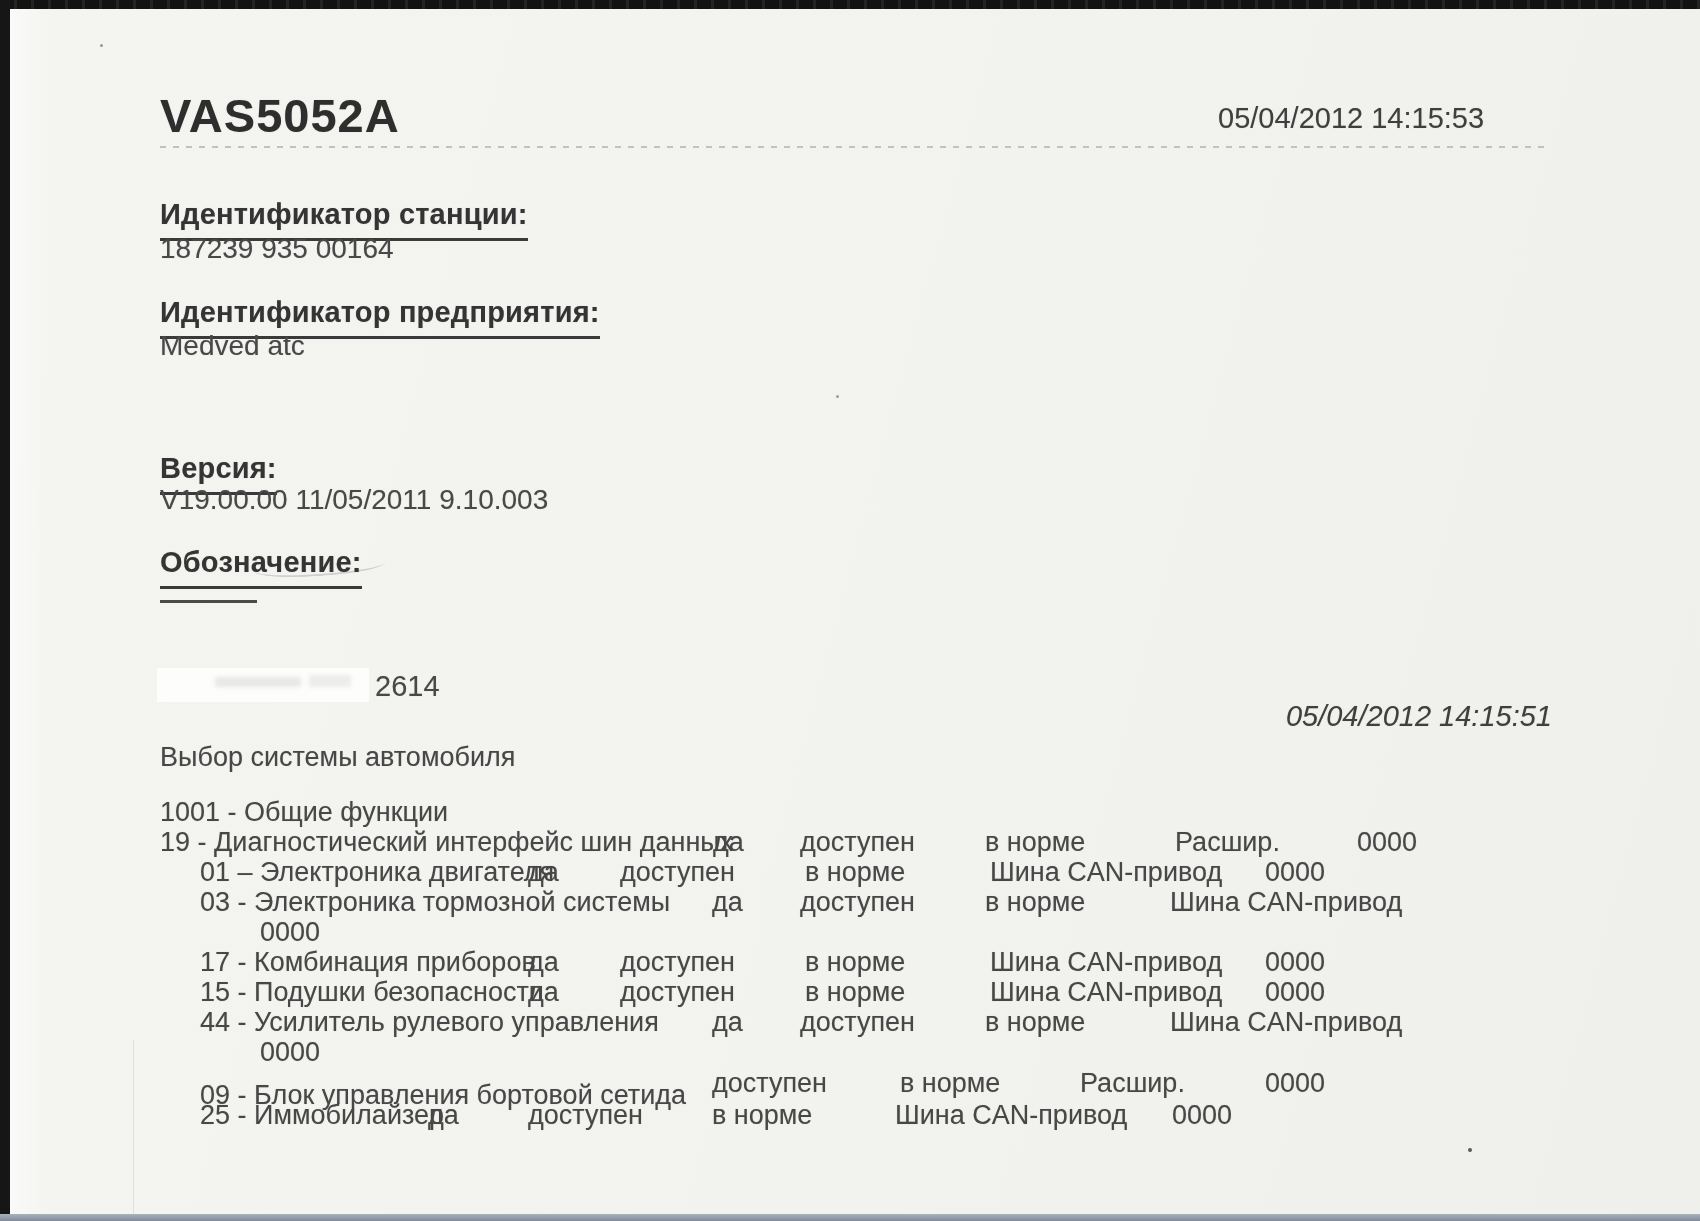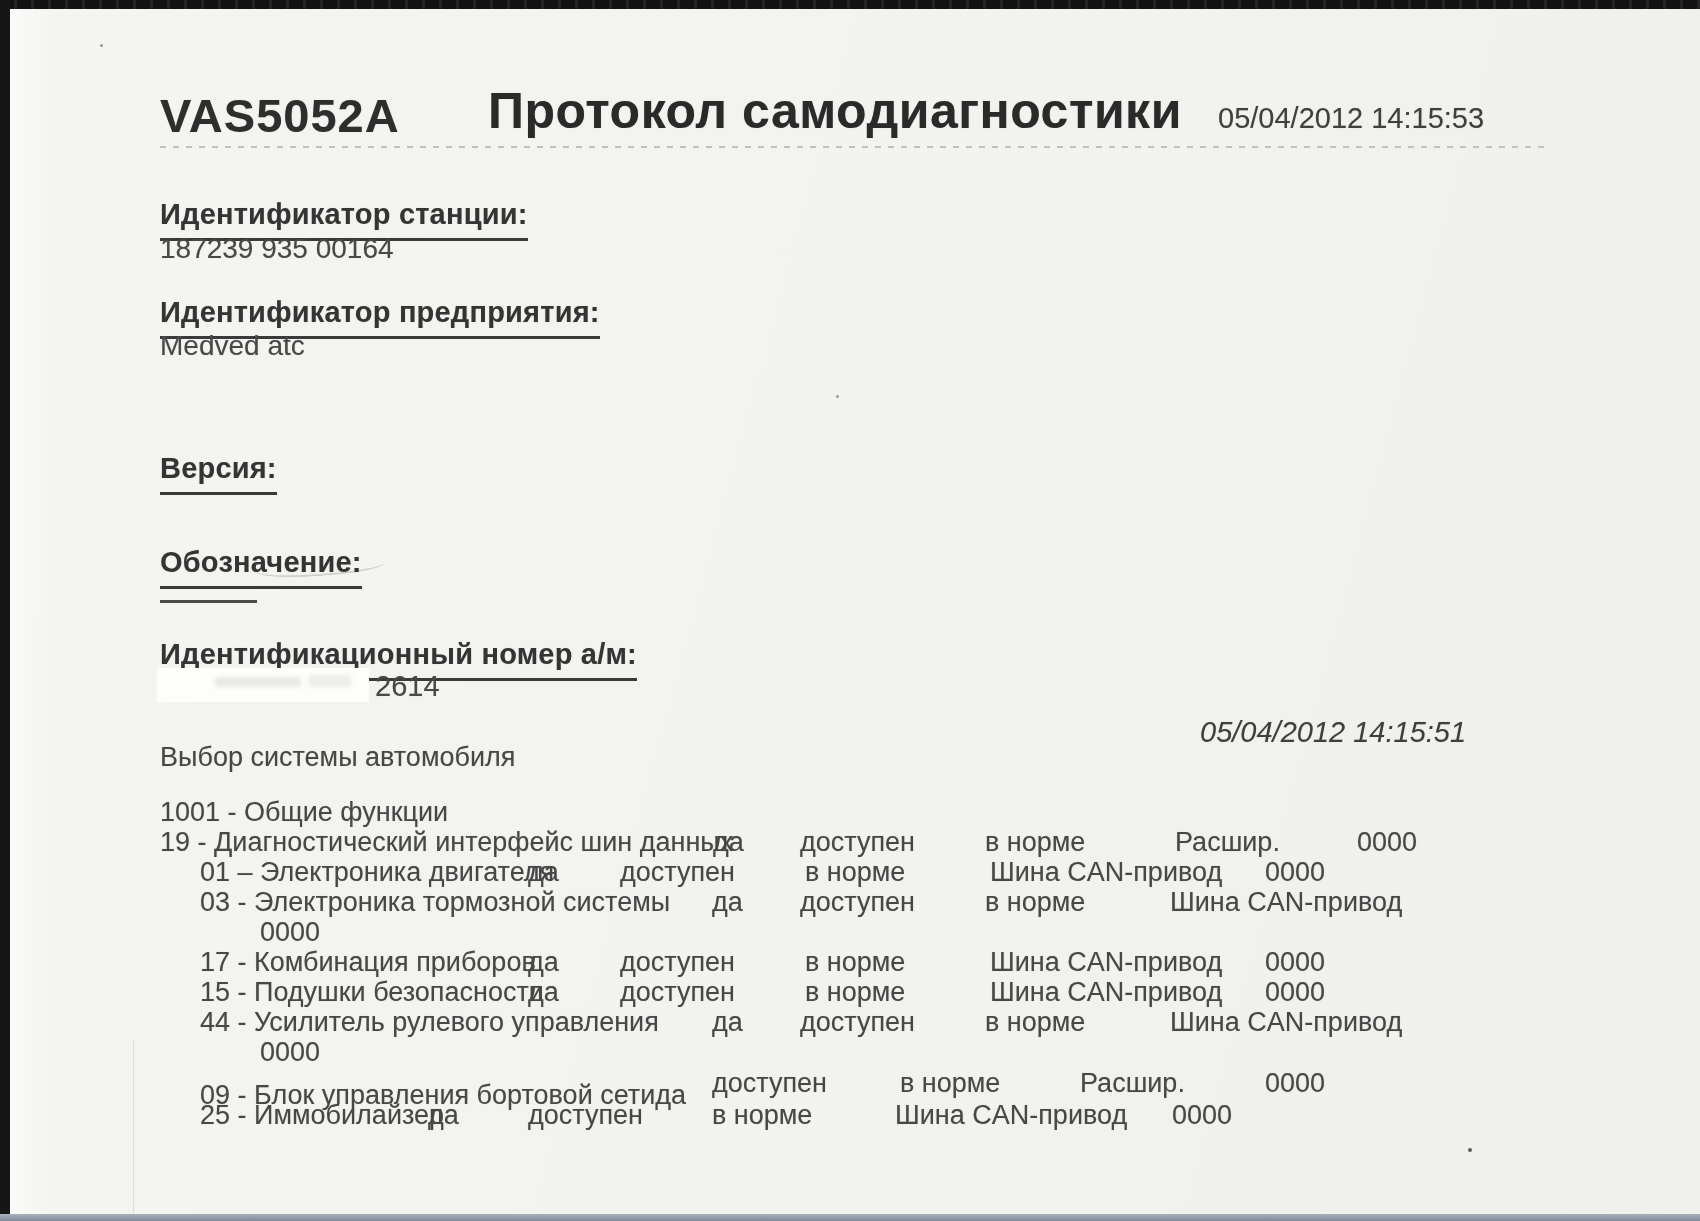--- a/index.html
+++ b/index.html
@@ -51,41 +51,40 @@
 
 <div class="scan">
 
   <div class="edge-top"></div>
   <div class="edge-left"></div>
   <div class="edge-bottom"></div>
   <div class="paper-band"></div>
   <div class="crease"></div>
 
   <div class="abs device" style="left:160px;top:88px">VAS5052A</div>
-  <div class="abs doc-title" style="left:488px;top:82px">Протокол самодиагностики</div>
   <div class="abs hdr-date" style="left:1218px;top:102px">05/04/2012 14:15:53</div>
   <div class="dotted-sep"></div>
 
   <span class="abs label" style="left:160px;top:198px">Идентификатор станции:</span>
   <span class="abs value" style="left:160px;top:233px">187239 935 00164</span>
 
   <span class="abs label" style="left:160px;top:296px">Идентификатор предприятия:</span>
   <span class="abs value" style="left:160px;top:330px">Medved atc</span>
 
   <span class="abs label" style="left:160px;top:452px">Версия:</span>
+  <span class="abs value" style="left:160px;top:484px">V19.00.00 11/05/2011 9.10.003</span>
   <div class="squiggle"></div>
 
   <span class="abs label" style="left:160px;top:546px">Обозначение:</span>
   <div class="abs blank-line" style="left:160px;top:600px"></div>
 
-  <span class="abs label" style="left:160px;top:638px">Идентификационный номер а/м:</span>
   <div class="abs vin-redaction" style="left:157px;top:668px"></div>
   <span class="abs value" style="left:375px;top:670px;font-size:29px">2614</span>
 
-  <div class="abs italic-date" style="left:1200px;top:716px;width:352px;">05/04/2012 14:15:51</div>
+  <div class="abs italic-date" style="left:1200px;top:700px;width:352px;text-align:right">05/04/2012 14:15:51</div>
   <div class="abs sel-title" style="left:160px;top:742px">Выбор системы автомобиля</div>
 
   <div id="system-rows" style="position:absolute;left:0;top:0;width:100%;height:100%;">
       <span class="cell" style="left: 160px; top: 797px;">1001 - Общие функции</span>
       <span class="cell" style="left: 160px; top: 827px;">19 - Диагностический интерфейс шин данных</span>
       <span class="cell" style="left: 713px; top: 827px;">да</span>
       <span class="cell" style="left: 800px; top: 827px;">доступен</span>
       <span class="cell" style="left: 985px; top: 827px;">в норме</span>
       <span class="cell" style="left: 1175px; top: 827px;">Расшир.</span>
       <span class="cell" style="left: 1357px; top: 827px;">0000</span>

